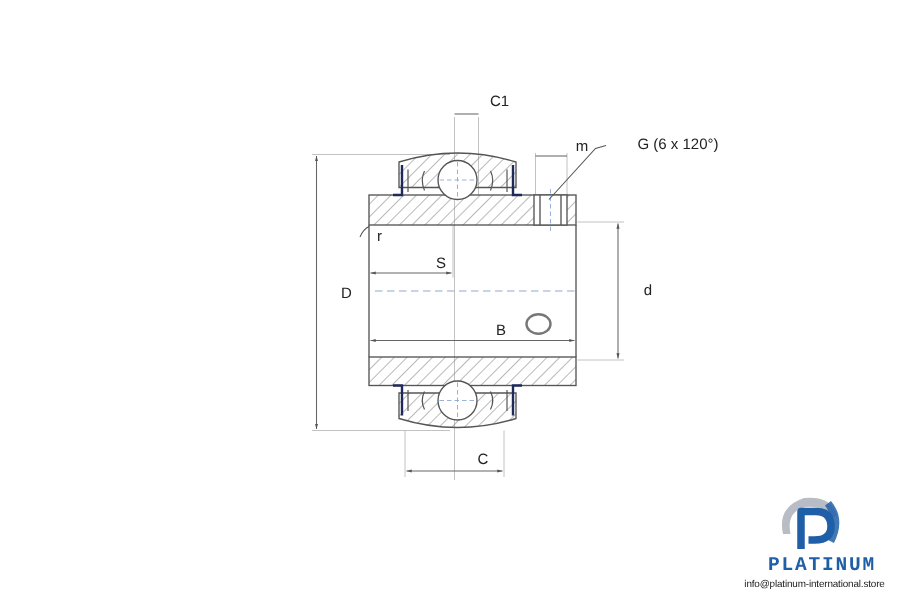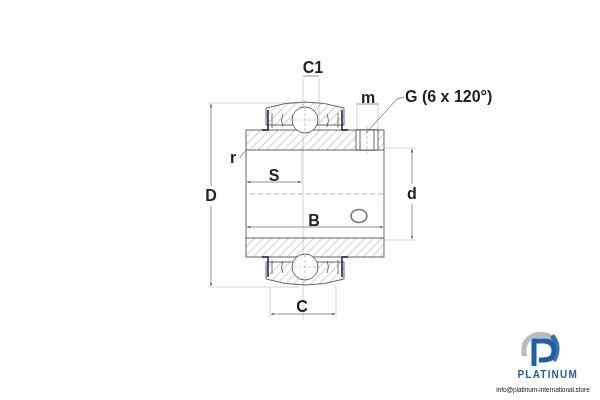--- a/index.html
+++ b/index.html
@@ -1,20 +1,20 @@
 <!DOCTYPE html>
 <html><head>
   <meta charset="utf-8">
   <style>
     html, body { margin:0; padding:0; background:#ffffff; }
     body { width:600px; height:400px; position:relative; overflow:hidden; font-family:"Liberation Sans", sans-serif; }
     #stage { position:absolute; left:0; top:0; width:600px; height:400px; }
-    .lbl { position:absolute; font-family:"Liberation Sans", sans-serif; font-weight:bold; font-size:16px; color:#222; white-space:nowrap; transform:translate(-50%,-50%); }
+    .lbl { position:absolute; font-family:"Liberation Sans", sans-serif; font-weight:normal; font-size:10px; color:#222; white-space:nowrap; transform:translate(-50%,-50%);margin-left:20px; }
     .lbl-left { transform:translate(0,-50%); }
-    .brand { position:absolute; left:512px; top:369px; width:66px; text-align:right; font-family:Liberation Sans, sans-serif; font-weight:bold; font-size:10px; letter-spacing:1.2px; color:#1f5fa8; }
+    .brand { position:absolute; left:512px; top:369px; width:66px; text-align:right; font-family:Liberation Mono, monospace; font-weight:bold; font-size:13px; letter-spacing:1.2px; color:#1f5fa8; }
     .email { position:absolute; left:486px; top:386px; width:114px; text-align:center; font-family:"Liberation Sans", sans-serif; font-size:6.6px; color:#222; letter-spacing:-0.1px; }
   </style>
 </head>
 <body>
 
 <div id="stage">
   <svg width="600" height="400" viewBox="0 0 600 400" xmlns="http://www.w3.org/2000/svg">
     <defs>
       <pattern id="hatch" patternUnits="userSpaceOnUse" width="6" height="6" patternTransform="rotate(45)">
         <line x1="0" y1="0" x2="0" y2="6" stroke="#8a8a8a" stroke-width="0.8"></line>

